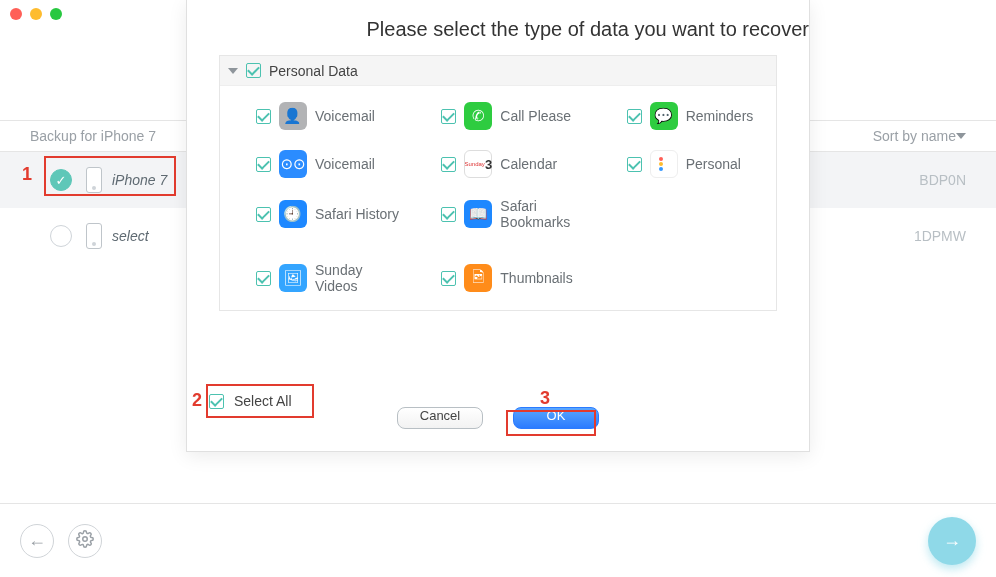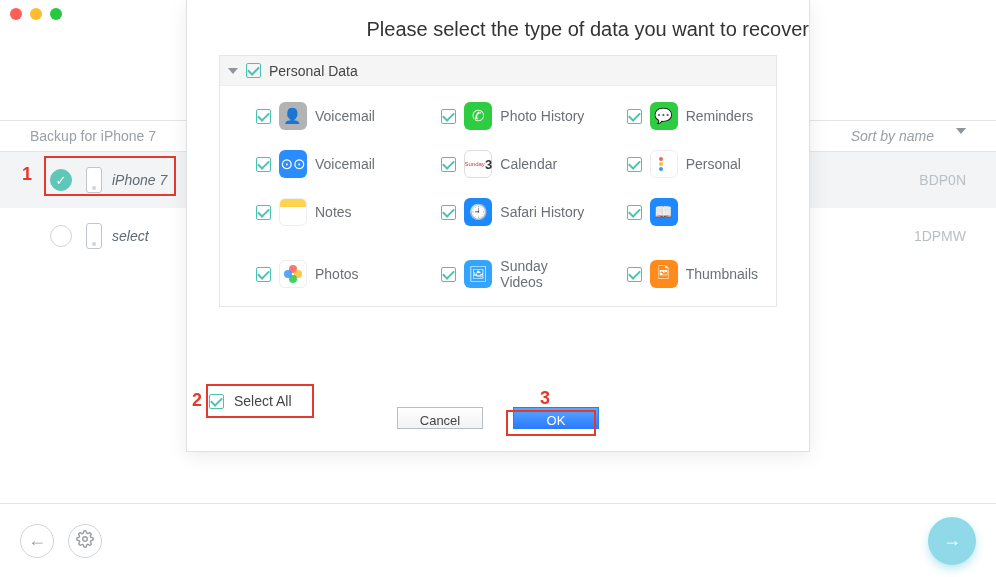--- a/index.html
+++ b/index.html
@@ -8,21 +8,21 @@
   
   .traffic { position: absolute; top: 8px; left: 10px; display: flex; gap: 8px; }
   .traffic span { width: 12px; height: 12px; border-radius: 50%; display: inline-block; }
   .traffic .close { background: #ff5f57; }
   .traffic .min { background: #febc2e; }
   .traffic .max { background: #28c840; }
 
   
   .bg { position: absolute; top: 0; left: 0; right: 0; bottom: 0; }
   .list-header { position: absolute; top: 120px; left: 0; right: 0; height: 32px; border-top: 1px solid #e5e5e5; border-bottom: 1px solid #e5e5e5; display: flex; align-items: center; padding: 0 30px; color: #9aa0a6; font-size: 14px; justify-content: space-between; }
-  .list-header .sort { display: flex; gap: 22px; font-style: italic; }
+  .list-header .sort { display: flex; align-items: center; gap: 0; }
 
   .device-row { position: absolute; left: 0; right: 0; height: 56px; display: flex; align-items: center; padding-left: 50px; }
   .device-row.one { top: 152px; background: #f3f4f6; }
   .device-row.two { top: 208px; }
   .device-row .radio { width: 22px; height: 22px; border: 1px solid #cfd4d9; border-radius: 50%; margin-right: 14px; display: flex; align-items: center; justify-content: center; background: #fff; }
   .device-row.one .radio { background: #5ec7b8; border-color: #5ec7b8; }
   .device-row .radio .chk { color: #fff; font-size: 13px; }
   .phone-ico { width: 16px; height: 26px; border: 1px solid #bfc5ca; border-radius: 3px; margin-right: 10px; position: relative; background: #fff; }
   .phone-ico:after { content: ""; position: absolute; bottom: 2px; left: 50%; transform: translateX(-50%); width: 4px; height: 4px; border-radius: 50%; background: #cfd4d9; }
   .device-row .name { color: #5f6a72; font-style: italic; }
@@ -74,21 +74,21 @@
   .ic-photos .flower span { position: absolute; width: 8px; height: 8px; border-radius: 50%; opacity: 0.85; }
   .ic-photos .flower span:nth-child(1){ background:#ff5f57; top:0; left:5px;}
   .ic-photos .flower span:nth-child(2){ background:#febc2e; top:5px; left:10px;}
   .ic-photos .flower span:nth-child(3){ background:#28c840; top:10px; left:5px;}
   .ic-photos .flower span:nth-child(4){ background:#3498ff; top:5px; left:0;}
 
   
   .select-all { position: absolute; left: 22px; bottom: 42px; display: flex; align-items: center; gap: 10px; }
   .highlight-2 { position: absolute; left: 206px; top: 384px; width: 108px; height: 34px; border: 2px solid #e23b2e; }
   .btn-row { position: absolute; bottom: 22px; left: 0; right: 0; display: flex; justify-content: center; gap: 30px; }
-  .btn { width: 86px; height: 22px; border: 1px solid #b8bfc4; border-radius: 0; background: linear-gradient(#fff,#f2f2f2); display: flex; align-items: flex-end; justify-content: center; font-size: 13px; color: #444; }
+  .btn { width: 86px; height: 22px; border: 1px solid #b8bfc4; border-radius: 8px; background: linear-gradient(#fff,#f2f2f2); display: flex; align-items: flex-start; justify-content: center; font-size: 13px; color: #444; }
   .btn.ok { background: linear-gradient(#5aa7ff,#2b7bff); color: #fff; border-color: #2b7bff; }
   .highlight-3 { position: absolute; left: 506px; top: 410px; width: 90px; height: 26px; border: 2px solid #e23b2e; }
 
   
   .bottombar { position: absolute; left: 0; right: 0; bottom: 0; height: 74px; border-top: 1px solid #e5e5e5; display: flex; align-items: center; padding: 0 20px; justify-content: space-between; }
   .circ-btn { width: 34px; height: 34px; border: 1px solid #d0d4d8; border-radius: 50%; display: flex; align-items: center; justify-content: center; color: #9aa0a6; background: #fff; }
   .left-btns { display: flex; gap: 14px; }
   .next-btn { width: 48px; height: 48px; border-radius: 50%; background: #8fd9e8; display: flex; align-items: center; justify-content: center; color: #fff; box-shadow: 0 4px 10px rgba(143,217,232,0.6); }
   .arrow { font-size: 18px; }
   .gear svg { width: 18px; height: 18px; stroke: #9aa0a6; }
@@ -162,21 +162,21 @@
     <div class="section-body">
       <div class="grid-row">
         <div class="cell">
           <span class="chkbox"></span>
           <span class="icon ic-contacts">👤</span>
           <span class="label">Voicemail</span>
         </div>
         <div class="cell">
           <span class="chkbox"></span>
           <span class="icon ic-call">✆</span>
-          <span class="label">Photo History</span>
+          <span class="label">Call Please</span>
         </div>
         <div class="cell">
           <span class="chkbox"></span>
           <span class="icon ic-msg">💬</span>
           <span class="label">Reminders</span>
         </div>
       </div>
       <div class="grid-row">
         <div class="cell">
           <span class="chkbox"></span>
@@ -197,49 +197,33 @@
               <i></i>
               <i></i>
               <i></i>
             </span>
           <span class="label">Personal</span>
         </div>
       </div>
       <div class="grid-row">
         <div class="cell">
           <span class="chkbox"></span>
-          <span class="icon ic-notes"></span>
-          <span class="label">Notes</span>
-        </div>
-        <div class="cell">
-          <span class="chkbox"></span>
           <span class="icon ic-safari">🕘</span>
           <span class="label">Safari History</span>
         </div>
         <div class="cell">
           <span class="chkbox"></span>
           <span class="icon ic-book">📖</span>
+          <span class="label">Safari Bookmarks</span>
         </div>
       </div>
     </div>
 
     <div class="section-body">
       <div class="grid-row">
-        <div class="cell">
-          <span class="chkbox"></span>
-          <span class="icon ic-photos">
-              <span class="flower">
-                <span></span>
-                <span></span>
-                <span></span>
-                <span></span>
-              </span>
-            </span>
-          <span class="label">Photos</span>
-        </div>
         <div class="cell">
           <span class="chkbox"></span>
           <span class="icon ic-pvideo">🖼</span>
           <span class="label">Sunday Videos</span>
         </div>
         <div class="cell">
           <span class="chkbox"></span>
           <span class="icon ic-thumb">🖻</span>
           <span class="label">Thumbnails</span>
         </div>

